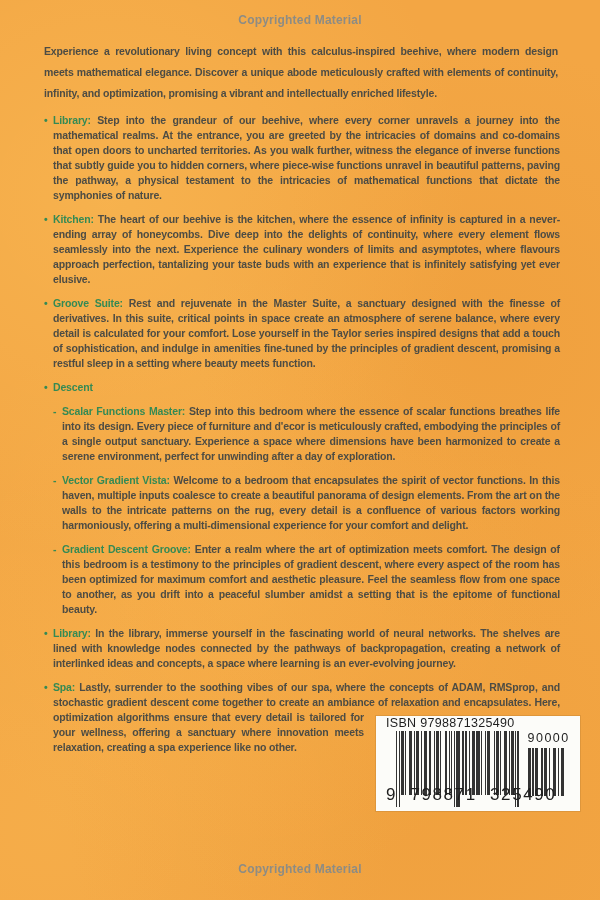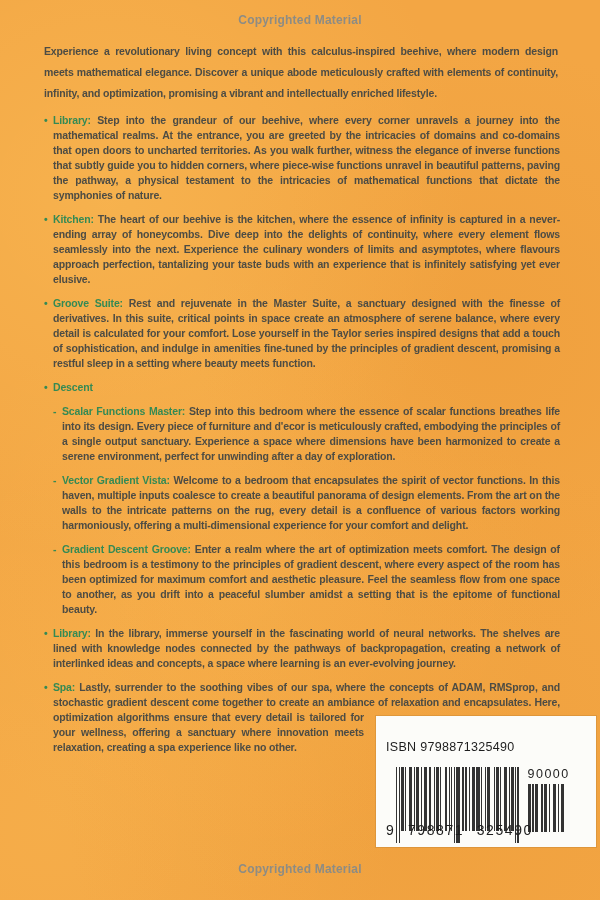--- a/index.html
+++ b/index.html
@@ -36,35 +36,35 @@
     line-height:15px;letter-spacing:-.15px;text-align:justify;
   }
   .item .marker{position:absolute;left:0;top:0;color:#348a54;}
   .item.sub{margin-left:9px;}
   .item .heading{color:#348a54;}
   
   .barcode-float{
     float:right;width:202px;margin:6px -18px 2px 12px;
   }
   .barcode-box{
-    box-sizing:border-box;width:220px;background:#fcfcf9;
-    padding:24px 10px 9px 10px;box-shadow:0 0 0 1px rgba(0,0,0,.08);
+    box-sizing:border-box;width:204px;background:#fcfcf9;
+    padding:0 10px 9px 10px;box-shadow:0 0 0 1px rgba(0,0,0,.08);
   }
   .isbn-line{font-size:12.5px;font-weight:normal;color:#1e1e1e;letter-spacing:.3px;}
-  .bars-row{display:flex;align-items:flex-start;margin-top:12px;}
+  .bars-row{display:flex;align-items:flex-start;margin-top:0;}
   .bars-main{display:flex;align-items:flex-start;height:64px;margin-left:10px;}
   .bar{flex:none;background:#333;height:64px;}
   .bar.tall{height:76px;}
   .addon{margin-left:9px;}
   .addon-num{font-size:12.5px;font-weight:normal;color:#1e1e1e;text-align:center;letter-spacing:1.5px;margin-bottom:2px;}
   .bars-addon{display:flex;align-items:flex-start;height:48px;}
   .bars-addon .bar{height:48px;}
   .digits-line{
     position:relative;margin-top:-9px;padding-left:0;
-    font-size:14px;font-weight:normal;color:#1e1e1e;word-spacing:7px;letter-spacing:1.6px;
+    font-size:17px;font-weight:normal;color:#1e1e1e;word-spacing:7px;letter-spacing:1.6px;
   }
   .copyright-bottom{
     position:absolute;left:0;top:862px;width:600px;text-align:center;
     font-size:12px;font-weight:bold;color:#8d8c84;letter-spacing:.2px;
   }
 </style>
 </head>
 <body>
 
 <div class="cover">

